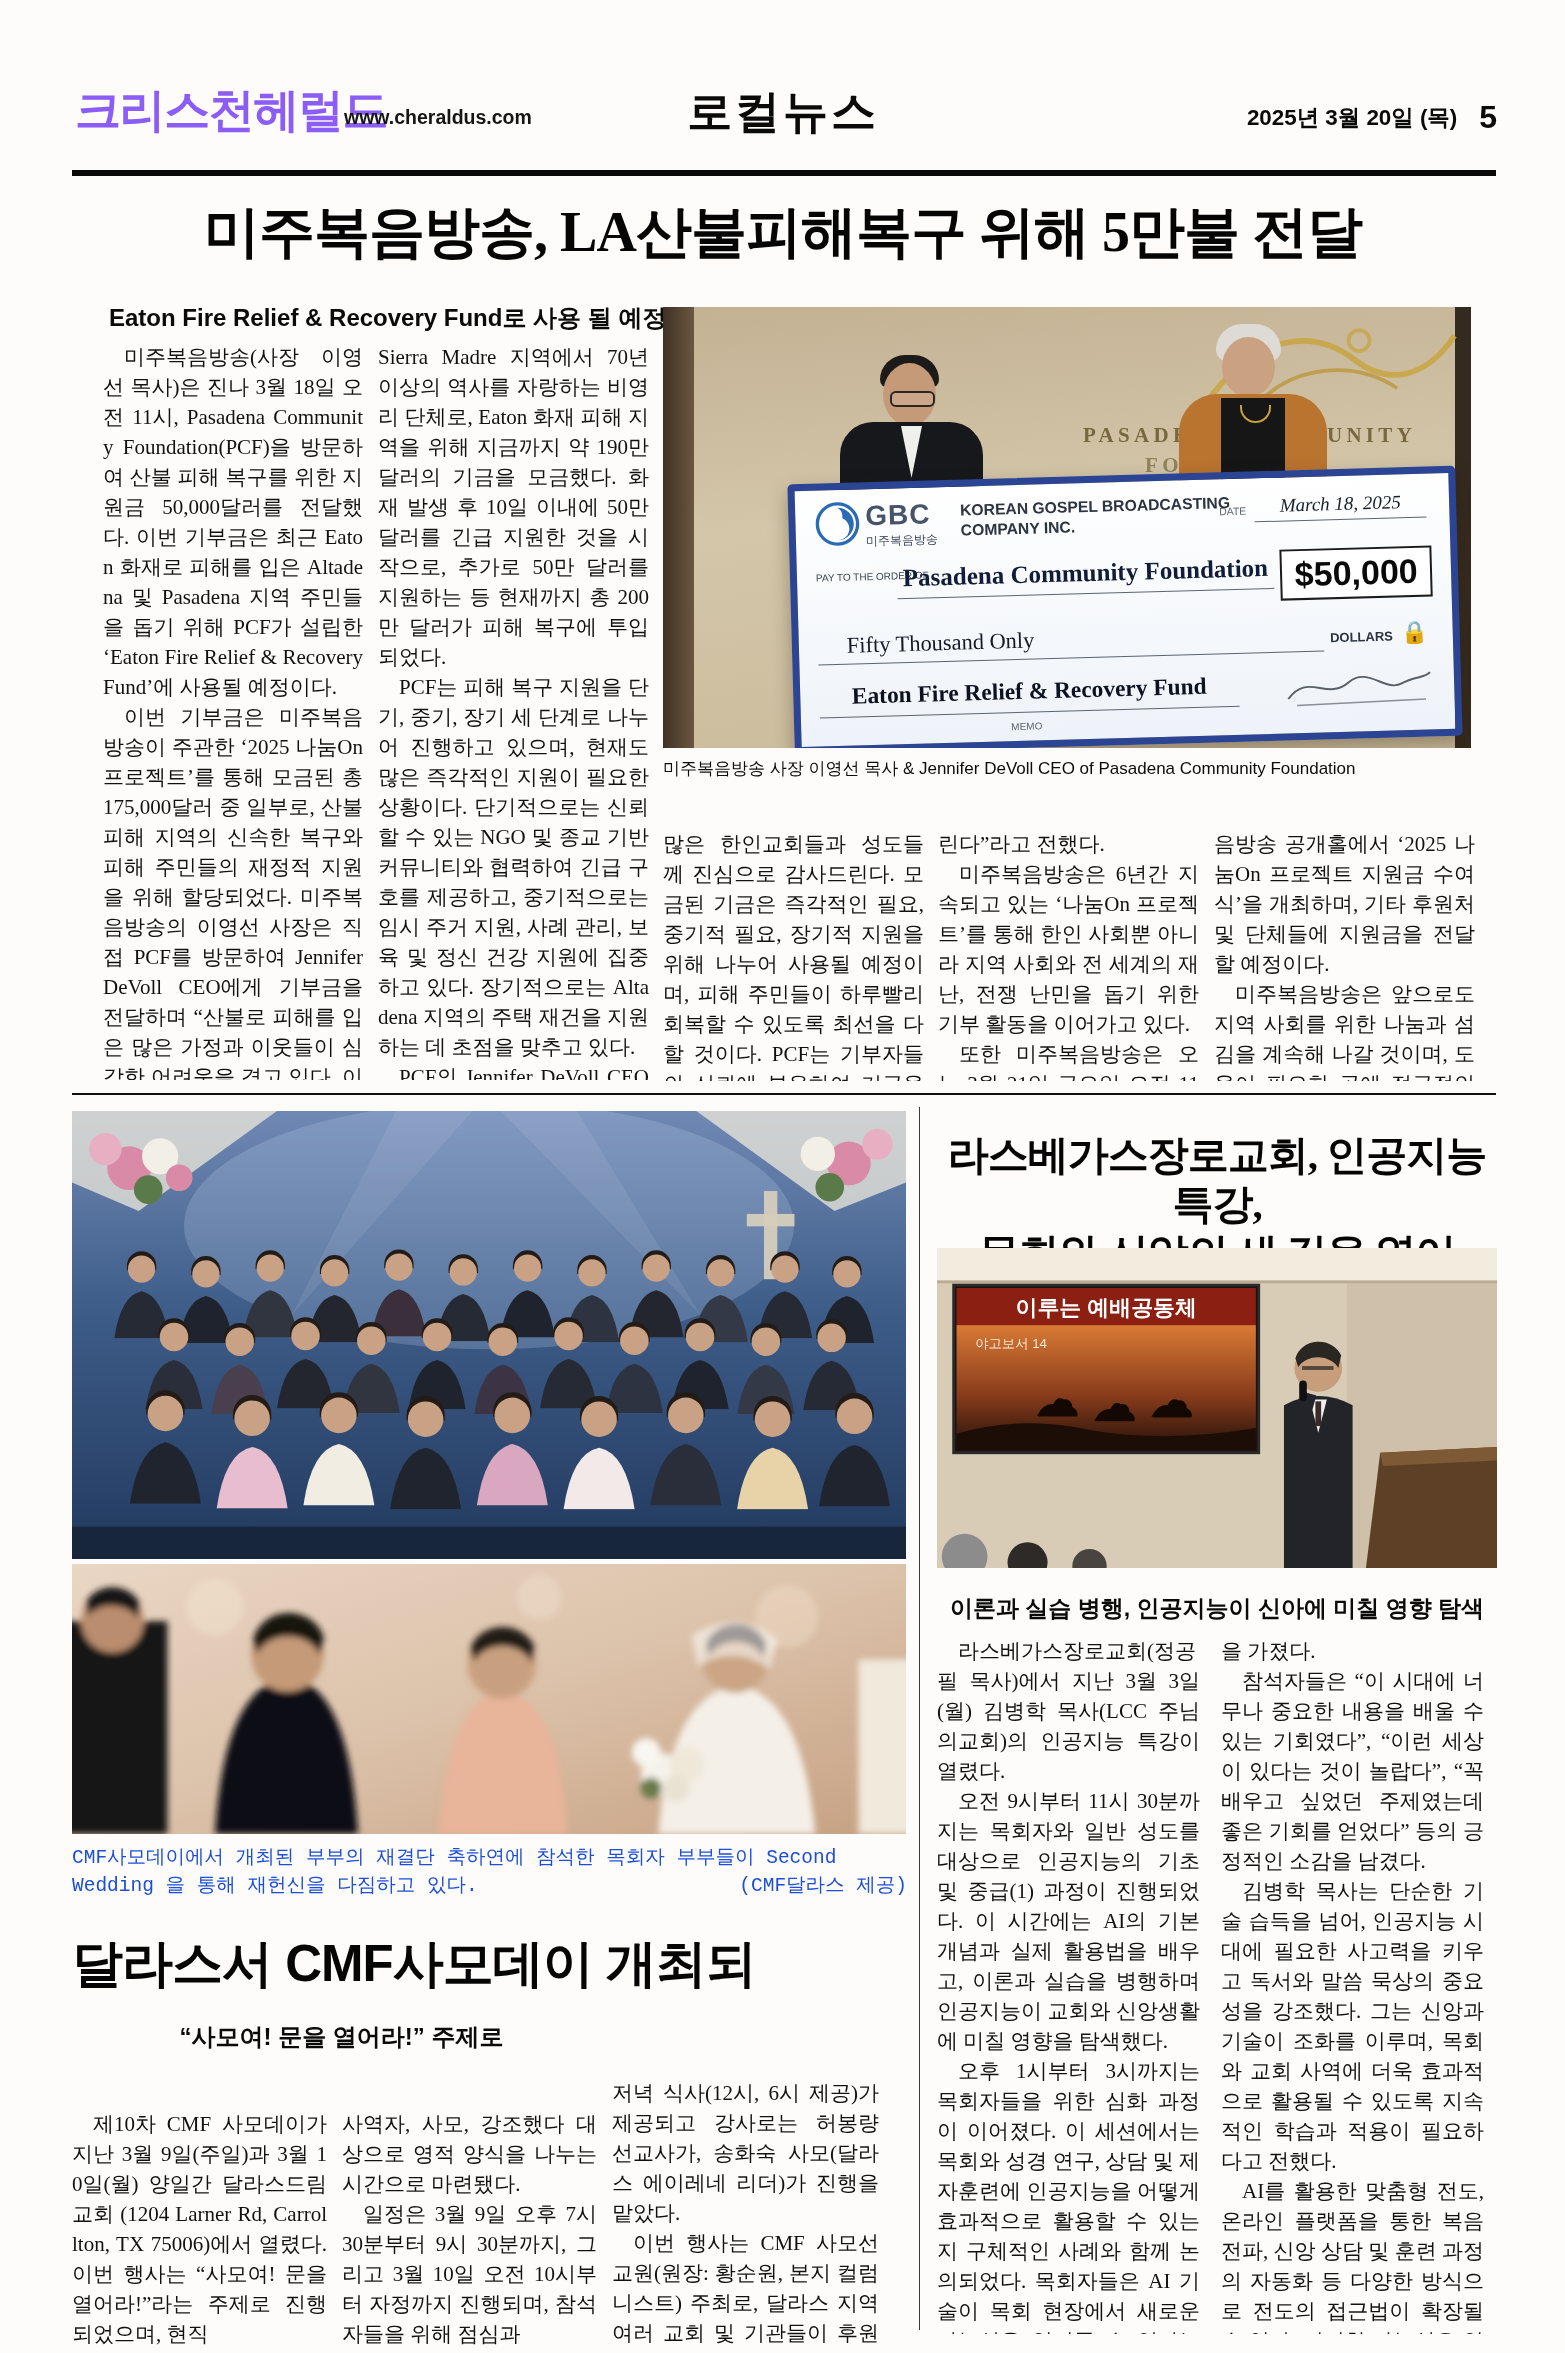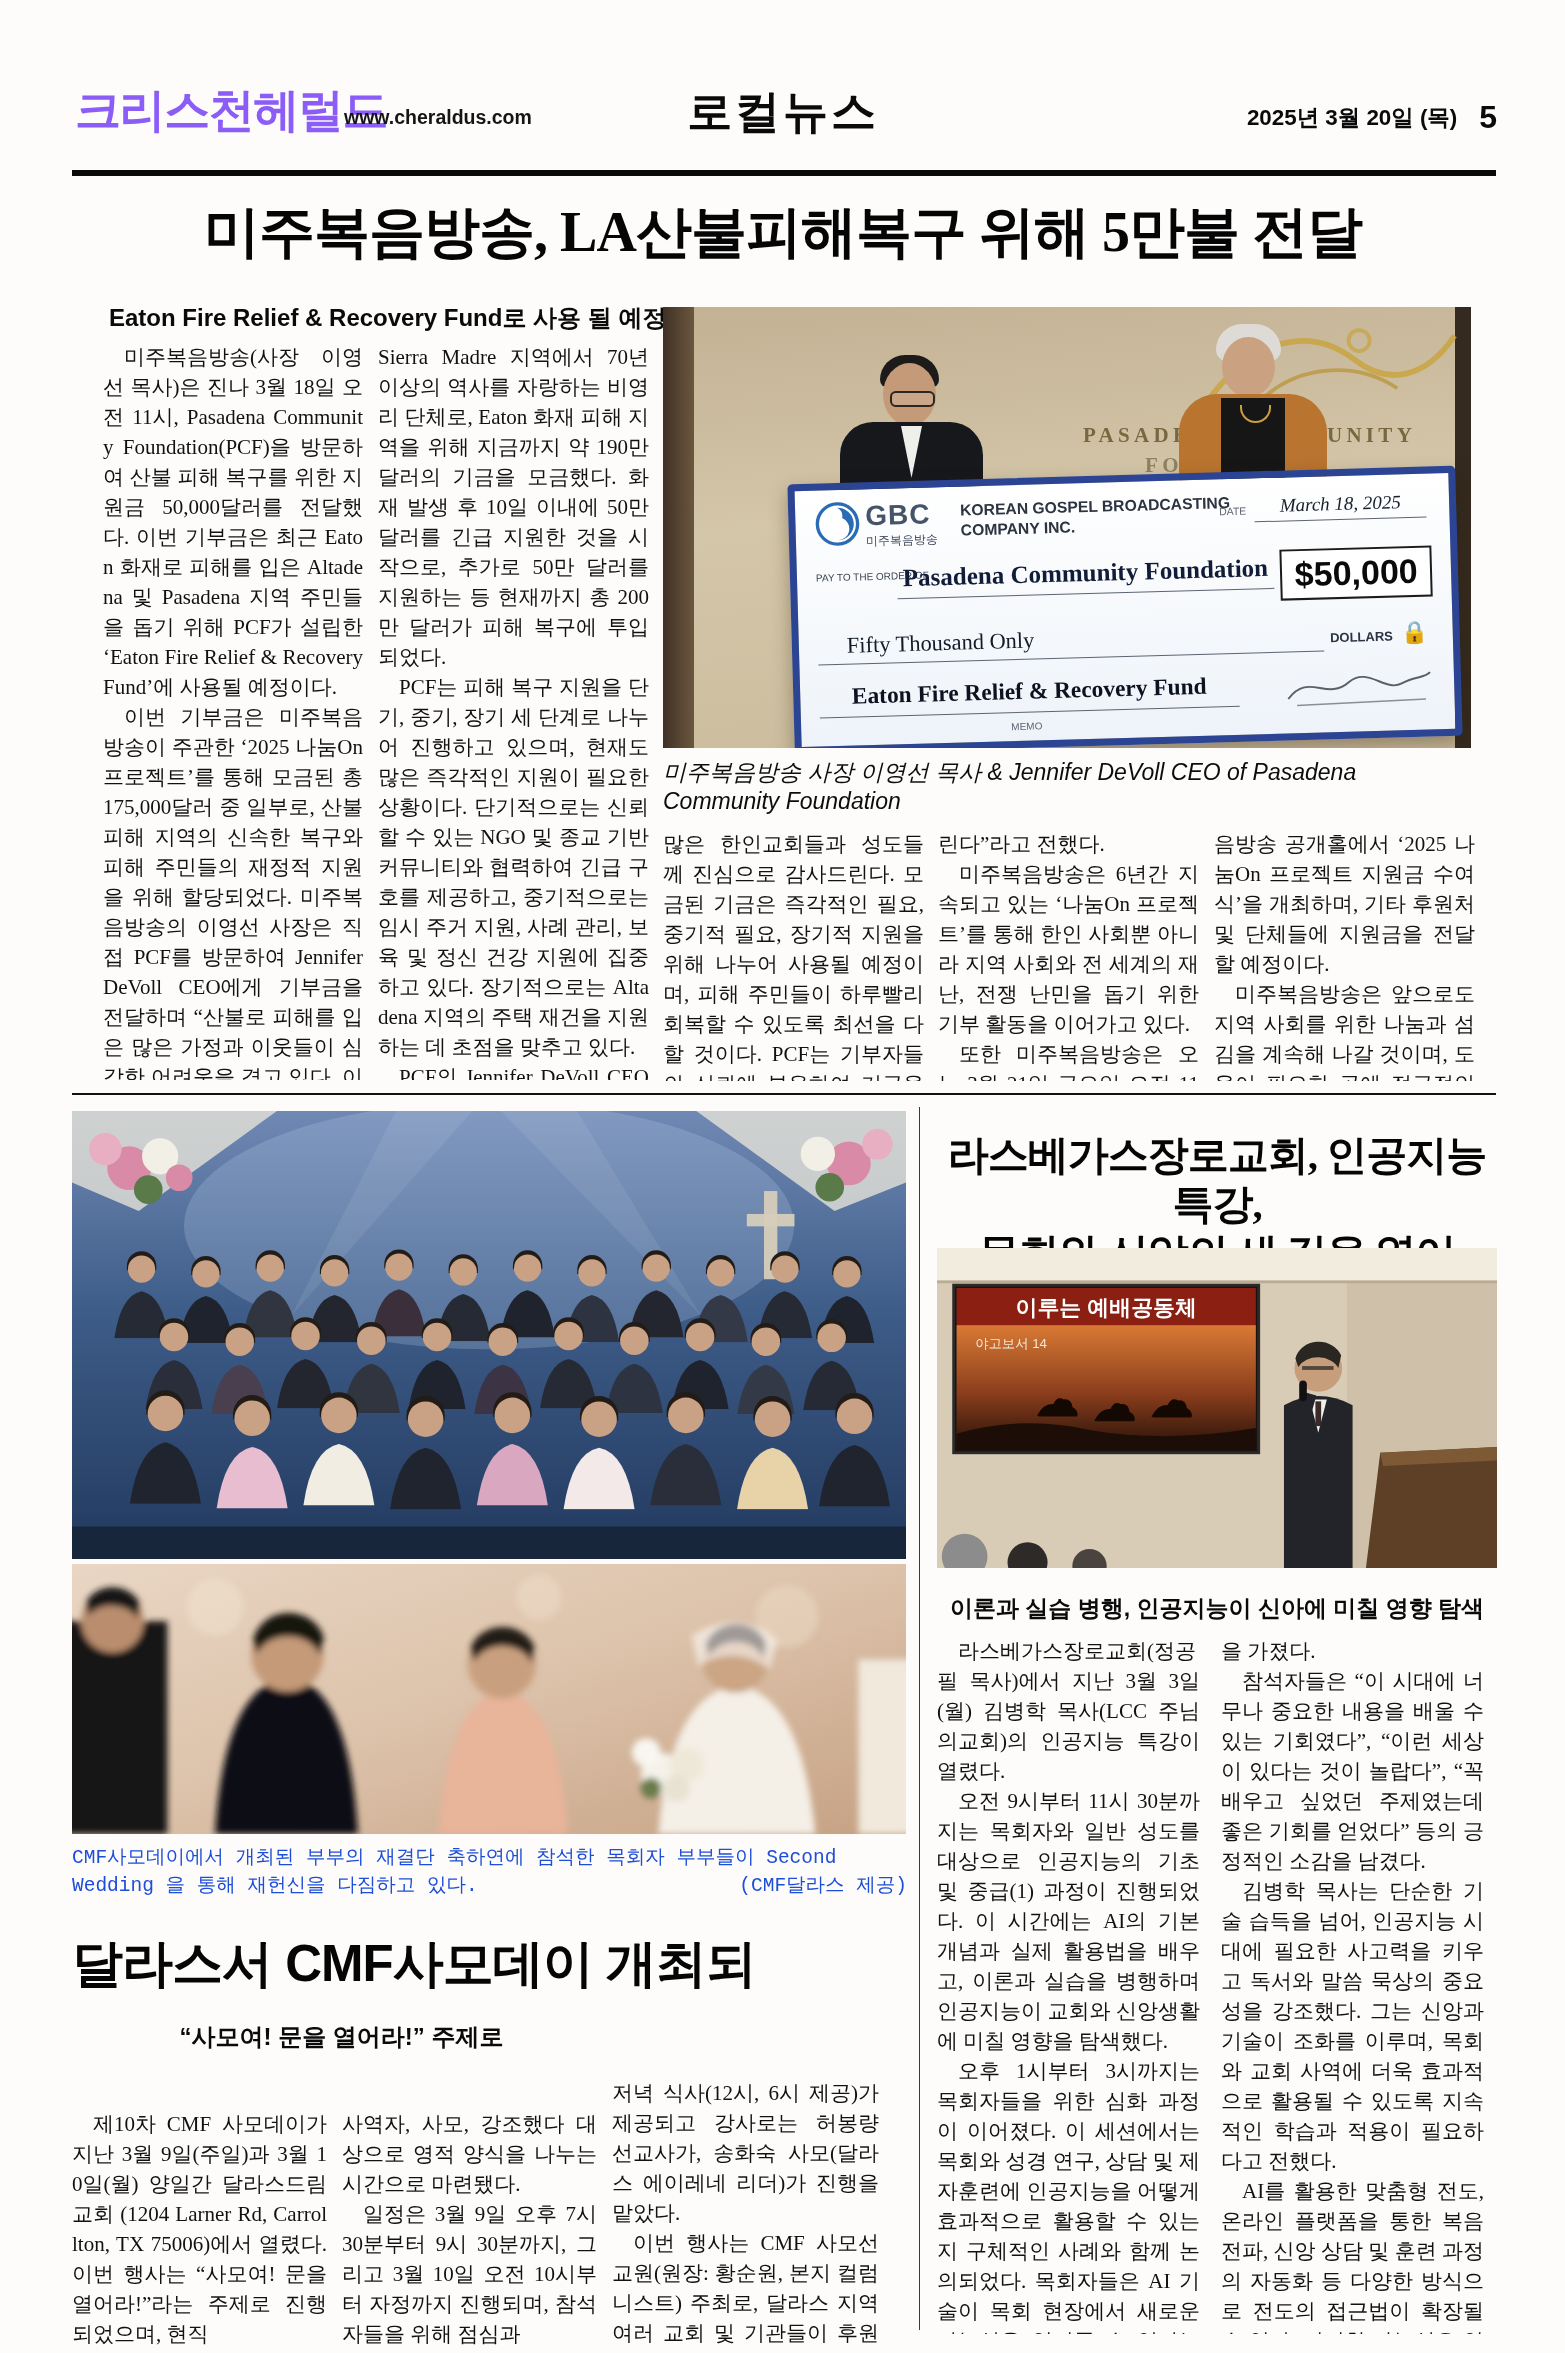--- a/index.html
+++ b/index.html
@@ -29,22 +29,22 @@
   .col{font-size:21px;line-height:30px;text-align:justify;word-break:break-all;overflow:hidden;}
   .col p{margin:0;text-indent:1em;}
   .col p.cont{text-indent:0;}
 
   .c-a1-1{left:103px; top:342px;width:260px;height:738px;}
   .c-a1-2{left:378px; top:342px;width:271px;height:738px;}
   .c-a1-3{left:663px;top:829px;width:261px;height:252px;}
   .c-a1-4{left:938px;top:829px;width:261px;height:252px;}
   .c-a1-5{left:1214px;top:829px;width:261px;height:252px;}
 
-  .caption1{left:663px;top:757px;width:810px;font-family:var(--sans);font-size:23px;
-        font-weight:500;color:#0c0c0c;font-style:italic;}
+  .caption1{left:663px;top:757px;width:810px;font-family:var(--sans);font-size:17px;
+        font-weight:500;color:#0c0c0c;}
 
   
   .photo-check{left:663px;top:307px;width:808px;height:441px;overflow:hidden;
         background:linear-gradient(175deg,#c3b193 0%,#d4c6a9 45%,#cbbb9c 100%);}
   .pc-left-strip{left:0;top:0;width:31px;height:441px;
         background:linear-gradient(90deg,#3f3125,#6b573f);}
   .pc-right-strip{right:0;top:0;width:16px;height:441px;background:#352a1f;}
   .pc-walltext{font-family:var(--serif);color:#6f5f36;letter-spacing:4.3px;font-weight:700;opacity:.9;}
   .pc-wt1{left:420px;top:116px;font-size:21px;}
   .pc-wt2{left:482px;top:146px;font-size:21px;opacity:.65;}

